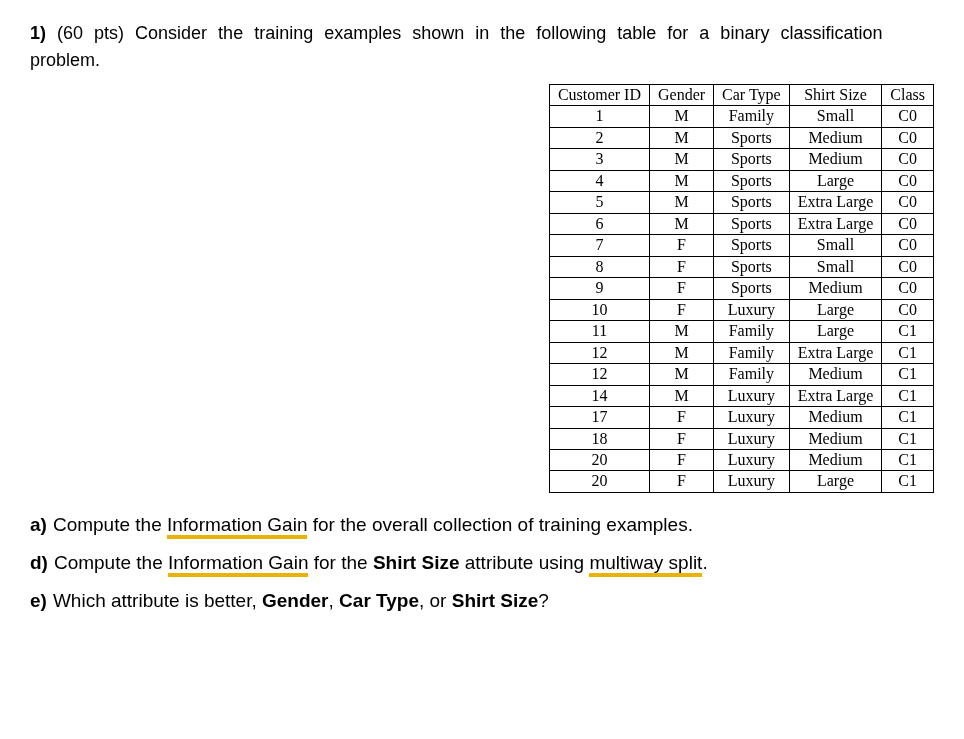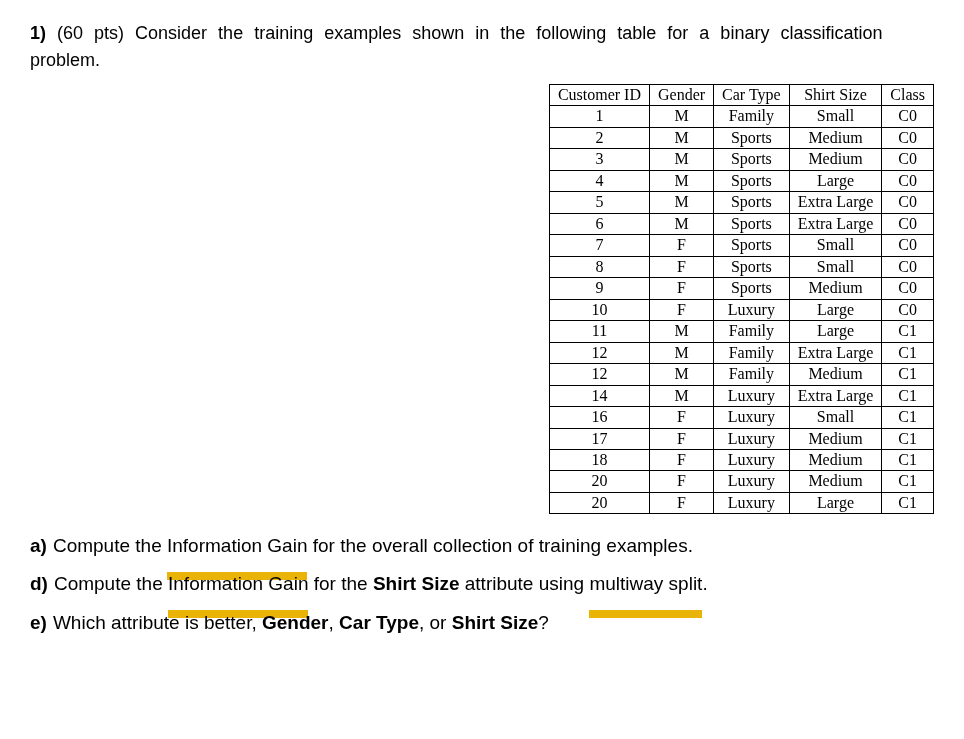--- a/index.html
+++ b/index.html
@@ -45,22 +45,22 @@
     line-height: 1.9;
   }
   .sub {
     margin: 2px 0;
   }
   .sub-label {
     font-weight: bold;
     margin-right: 6px;
   }
   .underline-red {
-    border-bottom: 8px solid #eab308;
-    padding-bottom: 16px;
+    border-bottom: 4px solid #eab308;
+    padding-bottom: 0px;
   }
   .bold {
     font-weight: bold;
   }
 </style>
 </head>
 <body>
 
 <div class="question-intro">
   <span class="q-num">1)</span>
@@ -172,27 +172,20 @@
           <td>C1</td>
         </tr>
         <tr>
           <td>14</td>
           <td>M</td>
           <td>Luxury</td>
           <td>Extra Large</td>
           <td>C1</td>
         </tr>
         <tr>
-          <td>16</td>
-          <td>F</td>
-          <td>Luxury</td>
-          <td>Small</td>
-          <td>C1</td>
-        </tr>
-        <tr>
           <td>17</td>
           <td>F</td>
           <td>Luxury</td>
           <td>Medium</td>
           <td>C1</td>
         </tr>
         <tr>
           <td>18</td>
           <td>F</td>
           <td>Luxury</td>

